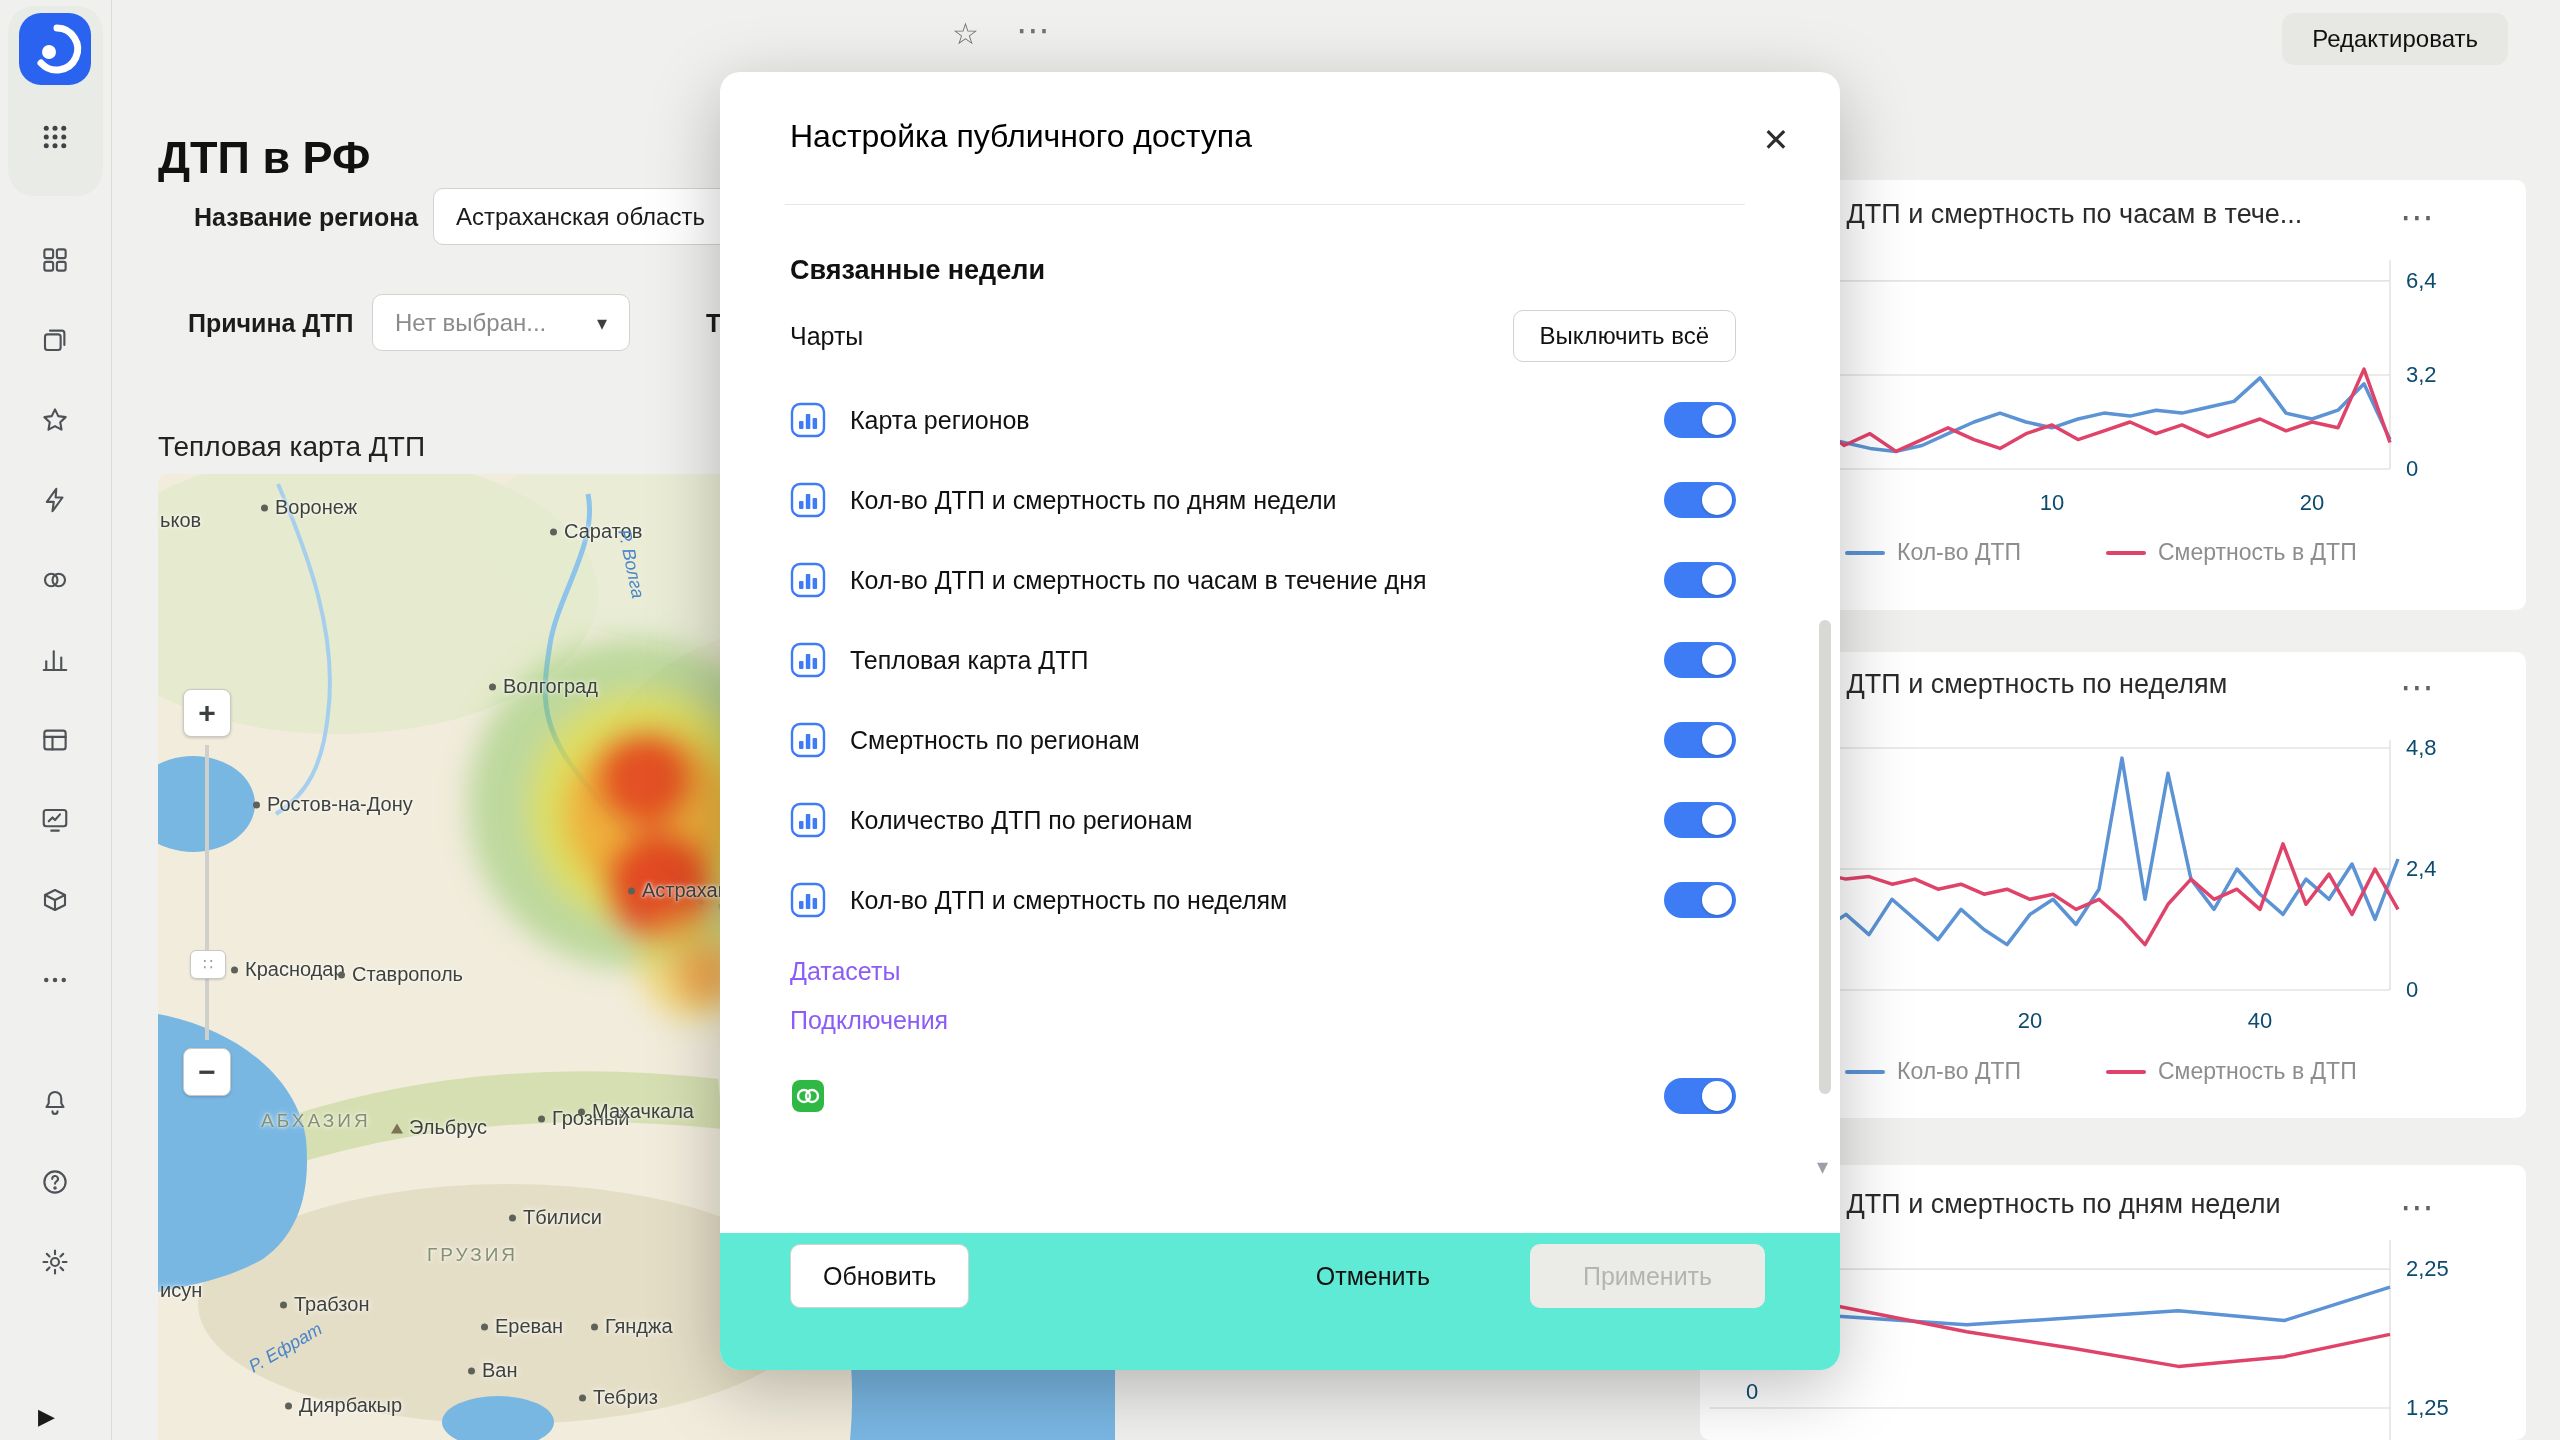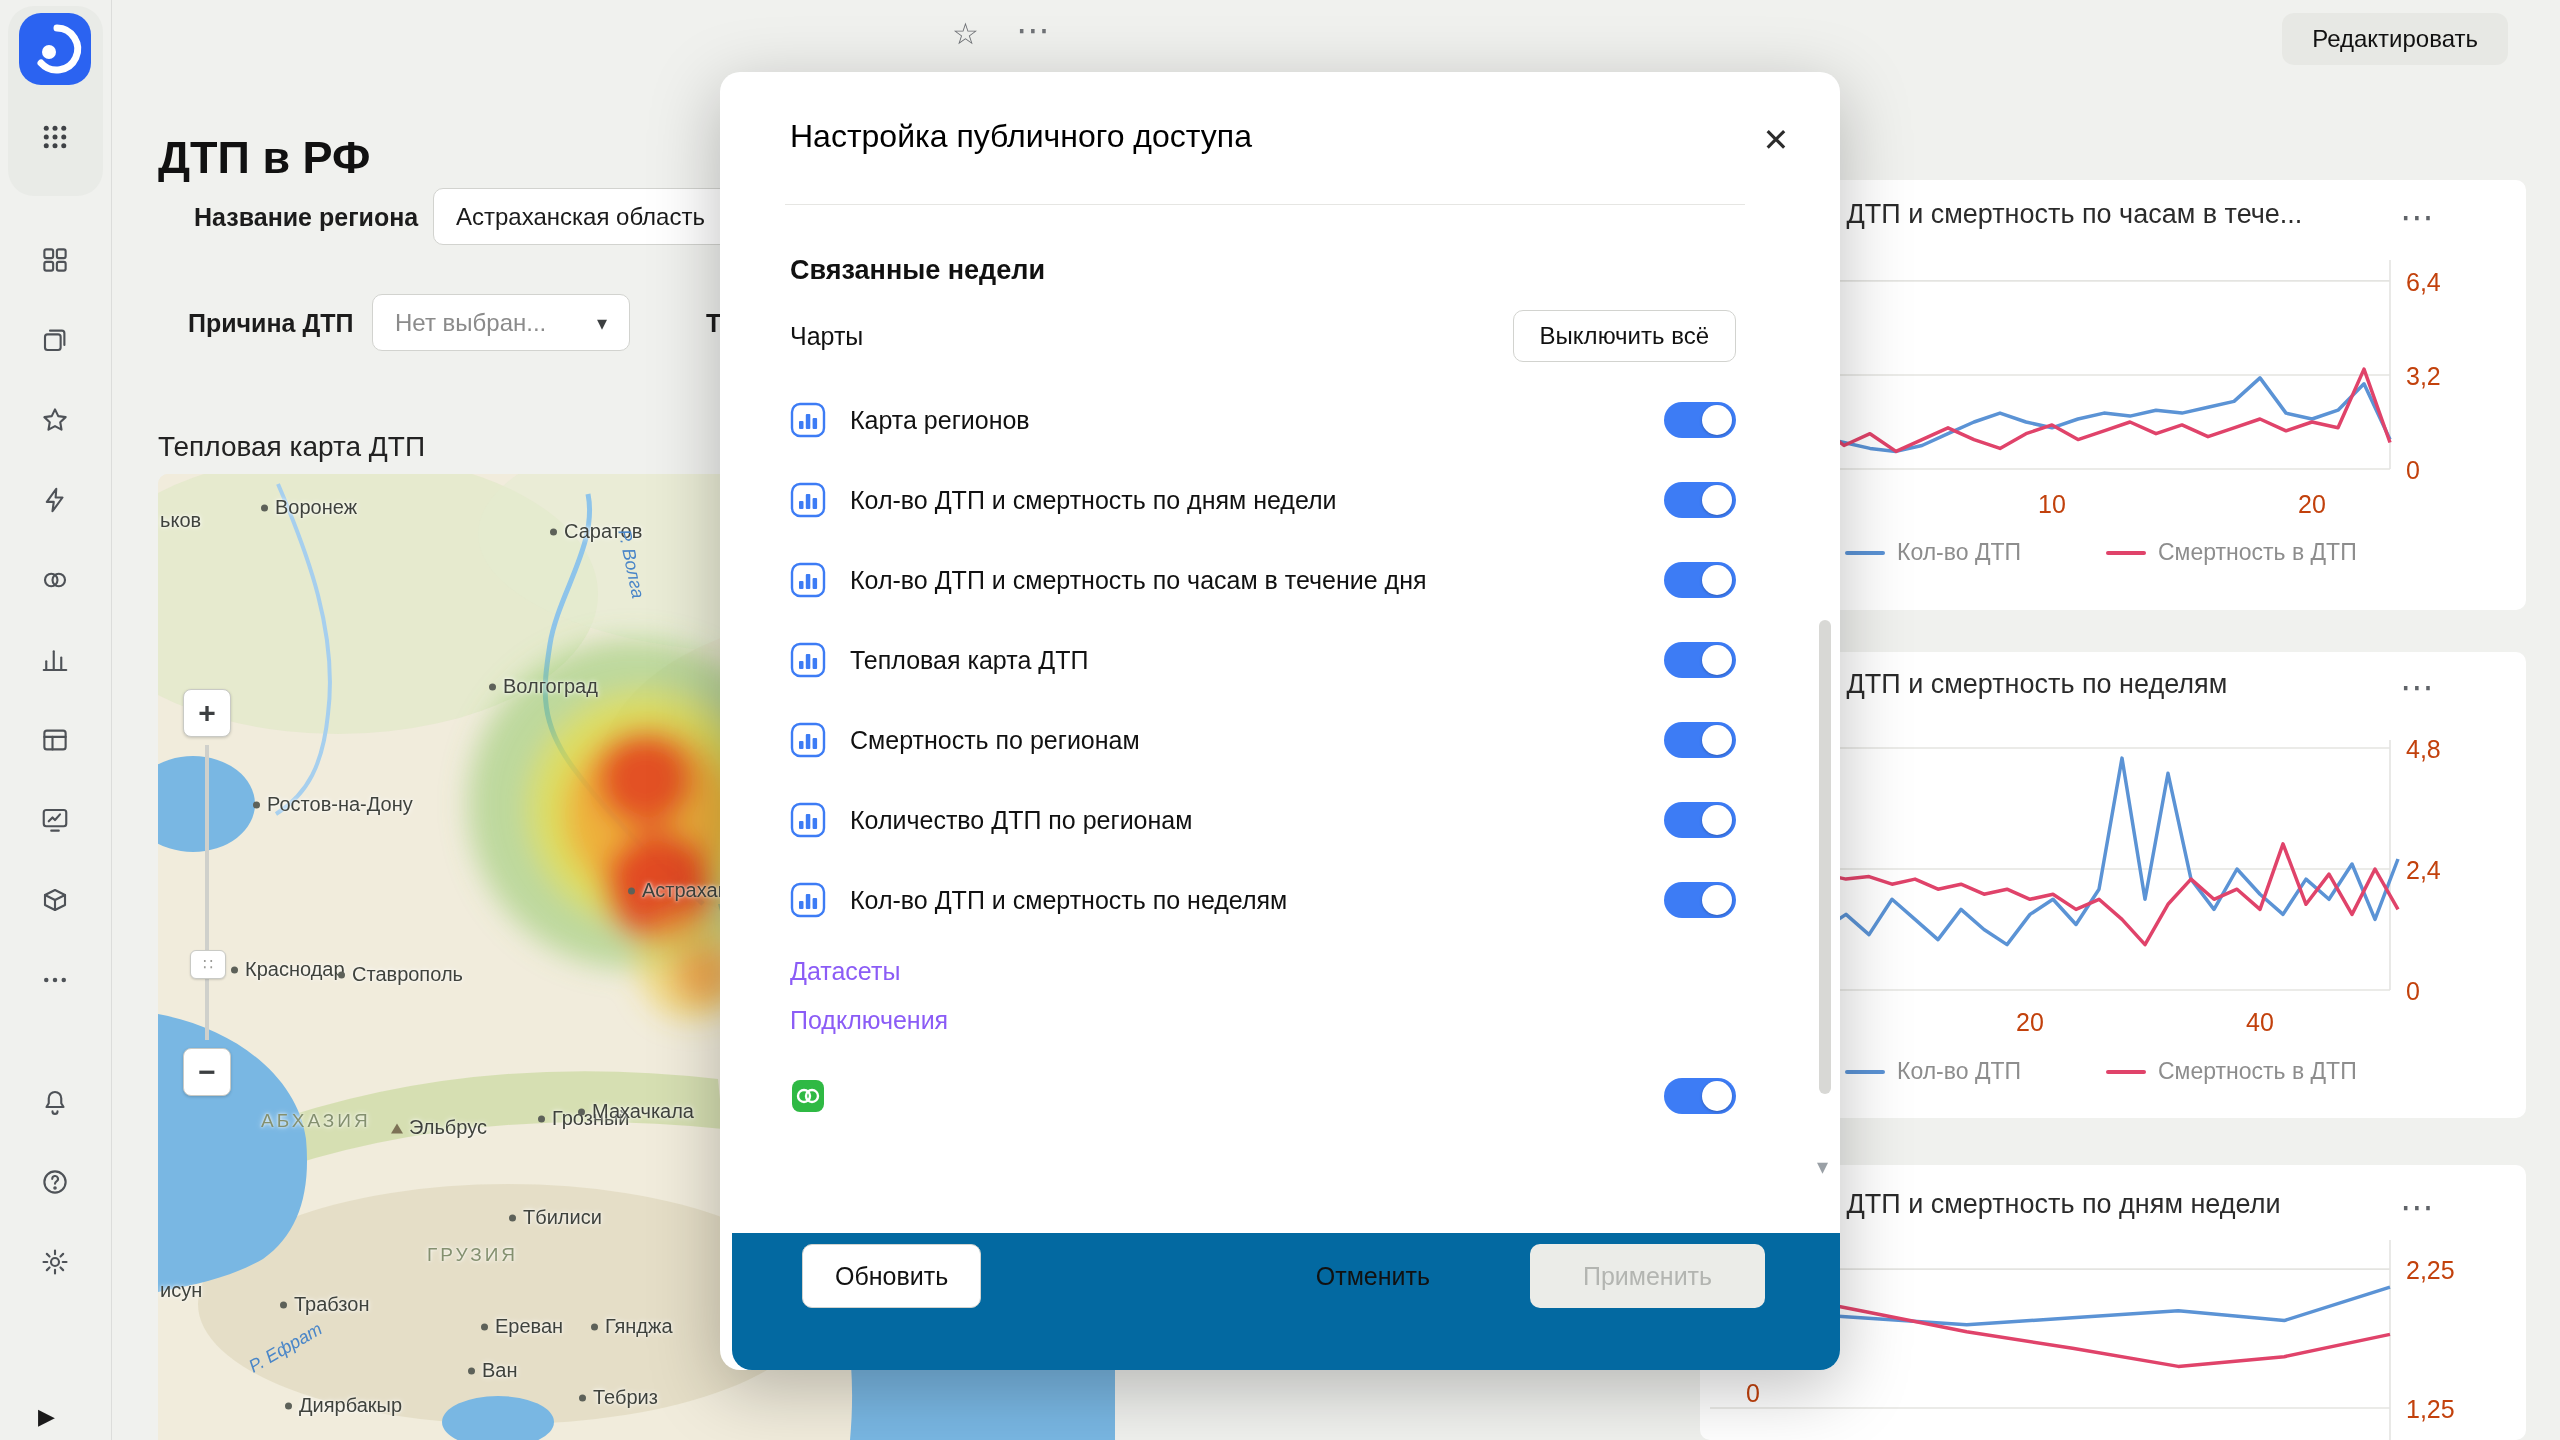--- a/index.html
+++ b/index.html
@@ -47,21 +47,21 @@
             font-size:30px;font-weight:700;color:#3c3f41;display:flex;align-items:center;justify-content:center;
             box-shadow:0 1px 3px rgba(0,0,0,.18);cursor:pointer;box-sizing:border-box;padding:0;font-family:inherit;}
   .zoom-track{position:absolute;left:47px;top:271px;width:4px;height:295px;background:#cfd0cb;}
   .zoom-handle{position:absolute;left:32px;top:476px;width:34px;height:27px;background:#fff;border:1px solid #c9cac5;border-radius:6px;
                display:flex;align-items:center;justify-content:center;font-size:16px;color:#9a9a96;cursor:grab;box-shadow:0 1px 2px rgba(0,0,0,.15);}
 
   
   .chart-card{position:absolute;left:1700px;width:826px;background:#fff;border-radius:10px;z-index:4;}
   .chart-title{position:absolute;font-size:27px;font-weight:500;color:#2b2b2b;white-space:nowrap;}
   .chart-menu{position:absolute;font-size:34px;color:#5f6368;cursor:pointer;line-height:1;}
-  .tick{position:absolute;font-size:25px;color:#c2410c;}
+  .tick{position:absolute;font-size:22px;color:#0c4a6e;}
   .legend-item{position:absolute;display:flex;align-items:center;cursor:pointer;}
   .legend-dash{width:40px;height:4px;border-radius:2px;}
   .legend-text{margin-left:12px;font-size:23px;color:#8d8d8d;white-space:nowrap;}
 
   
   .modal{position:absolute;left:720px;top:72px;width:1120px;height:1298px;background:#fff;border-radius:20px;
          box-shadow:0 18px 70px rgba(0,0,0,.25);z-index:100;}
   .modal-title{position:absolute;left:70px;top:46px;font-size:32px;font-weight:500;color:#000;margin:0;}
   .modal-close{position:absolute;right:40px;top:44px;width:48px;height:48px;border:none;background:transparent;
                font-size:32px;color:#2c2c2c;cursor:pointer;line-height:1;}
@@ -75,21 +75,21 @@
   .obj-rows{margin-top:18px;}
   .obj-row{height:80px;display:flex;align-items:center;}
   .obj-icon{width:36px;height:36px;margin-right:24px;flex:0 0 auto;}
   .obj-label{font-size:25px;color:#111;flex:1;}
   .toggle{width:72px;height:36px;border-radius:18px;background:#3d7cf5;position:relative;cursor:pointer;flex:0 0 auto;}
   .toggle .knob{position:absolute;right:4px;top:3px;width:30px;height:30px;border-radius:50%;background:#fff;box-shadow:0 1px 3px rgba(0,0,0,.25);}
   .subsec{margin-top:13px;height:36px;display:flex;align-items:center;font-size:25px;color:#8b5cf6;}
   .modal-fade{position:absolute;left:0;right:24px;bottom:137px;height:26px;background:linear-gradient(rgba(255,255,255,0),#fff);z-index:2;}
   .scroll-thumb{position:absolute;right:9px;top:548px;width:12px;height:474px;border-radius:6px;background:#d8d8d5;cursor:pointer;}
   .scroll-caret{position:absolute;right:12px;top:1082px;font-size:22px;color:#9aa0a6;}
-  .modal-footer{position:absolute;left:12px;right:0;bottom:0;height:137px;background:#0369a1;border-radius:0 0 20px 20px;z-index:3;}
+  .modal-footer{position:absolute;left:0;right:0;bottom:0;height:137px;background:#5eead4;border-radius:0 0 20px 20px;z-index:3;}
   .btn-secondary{position:absolute;left:70px;top:11px;height:64px;padding:0 32px;background:#fff;border:1px solid #d2d3cf;
                  border-radius:10px;font-size:25px;color:#111;cursor:pointer;font-family:inherit;}
   .footer-right{position:absolute;right:75px;top:11px;display:flex;align-items:center;gap:90px;}
   .btn-ghost{height:64px;border:none;background:transparent;font-size:25px;color:#111;cursor:pointer;font-family:inherit;padding:0 10px;}
   .btn-disabled{height:64px;width:235px;border:none;background:#ebece8;border-radius:10px;font-size:25px;color:#b3b5b1;font-family:inherit;}
 </style>
 </head>
 <body>
 
 <div class="screen">

